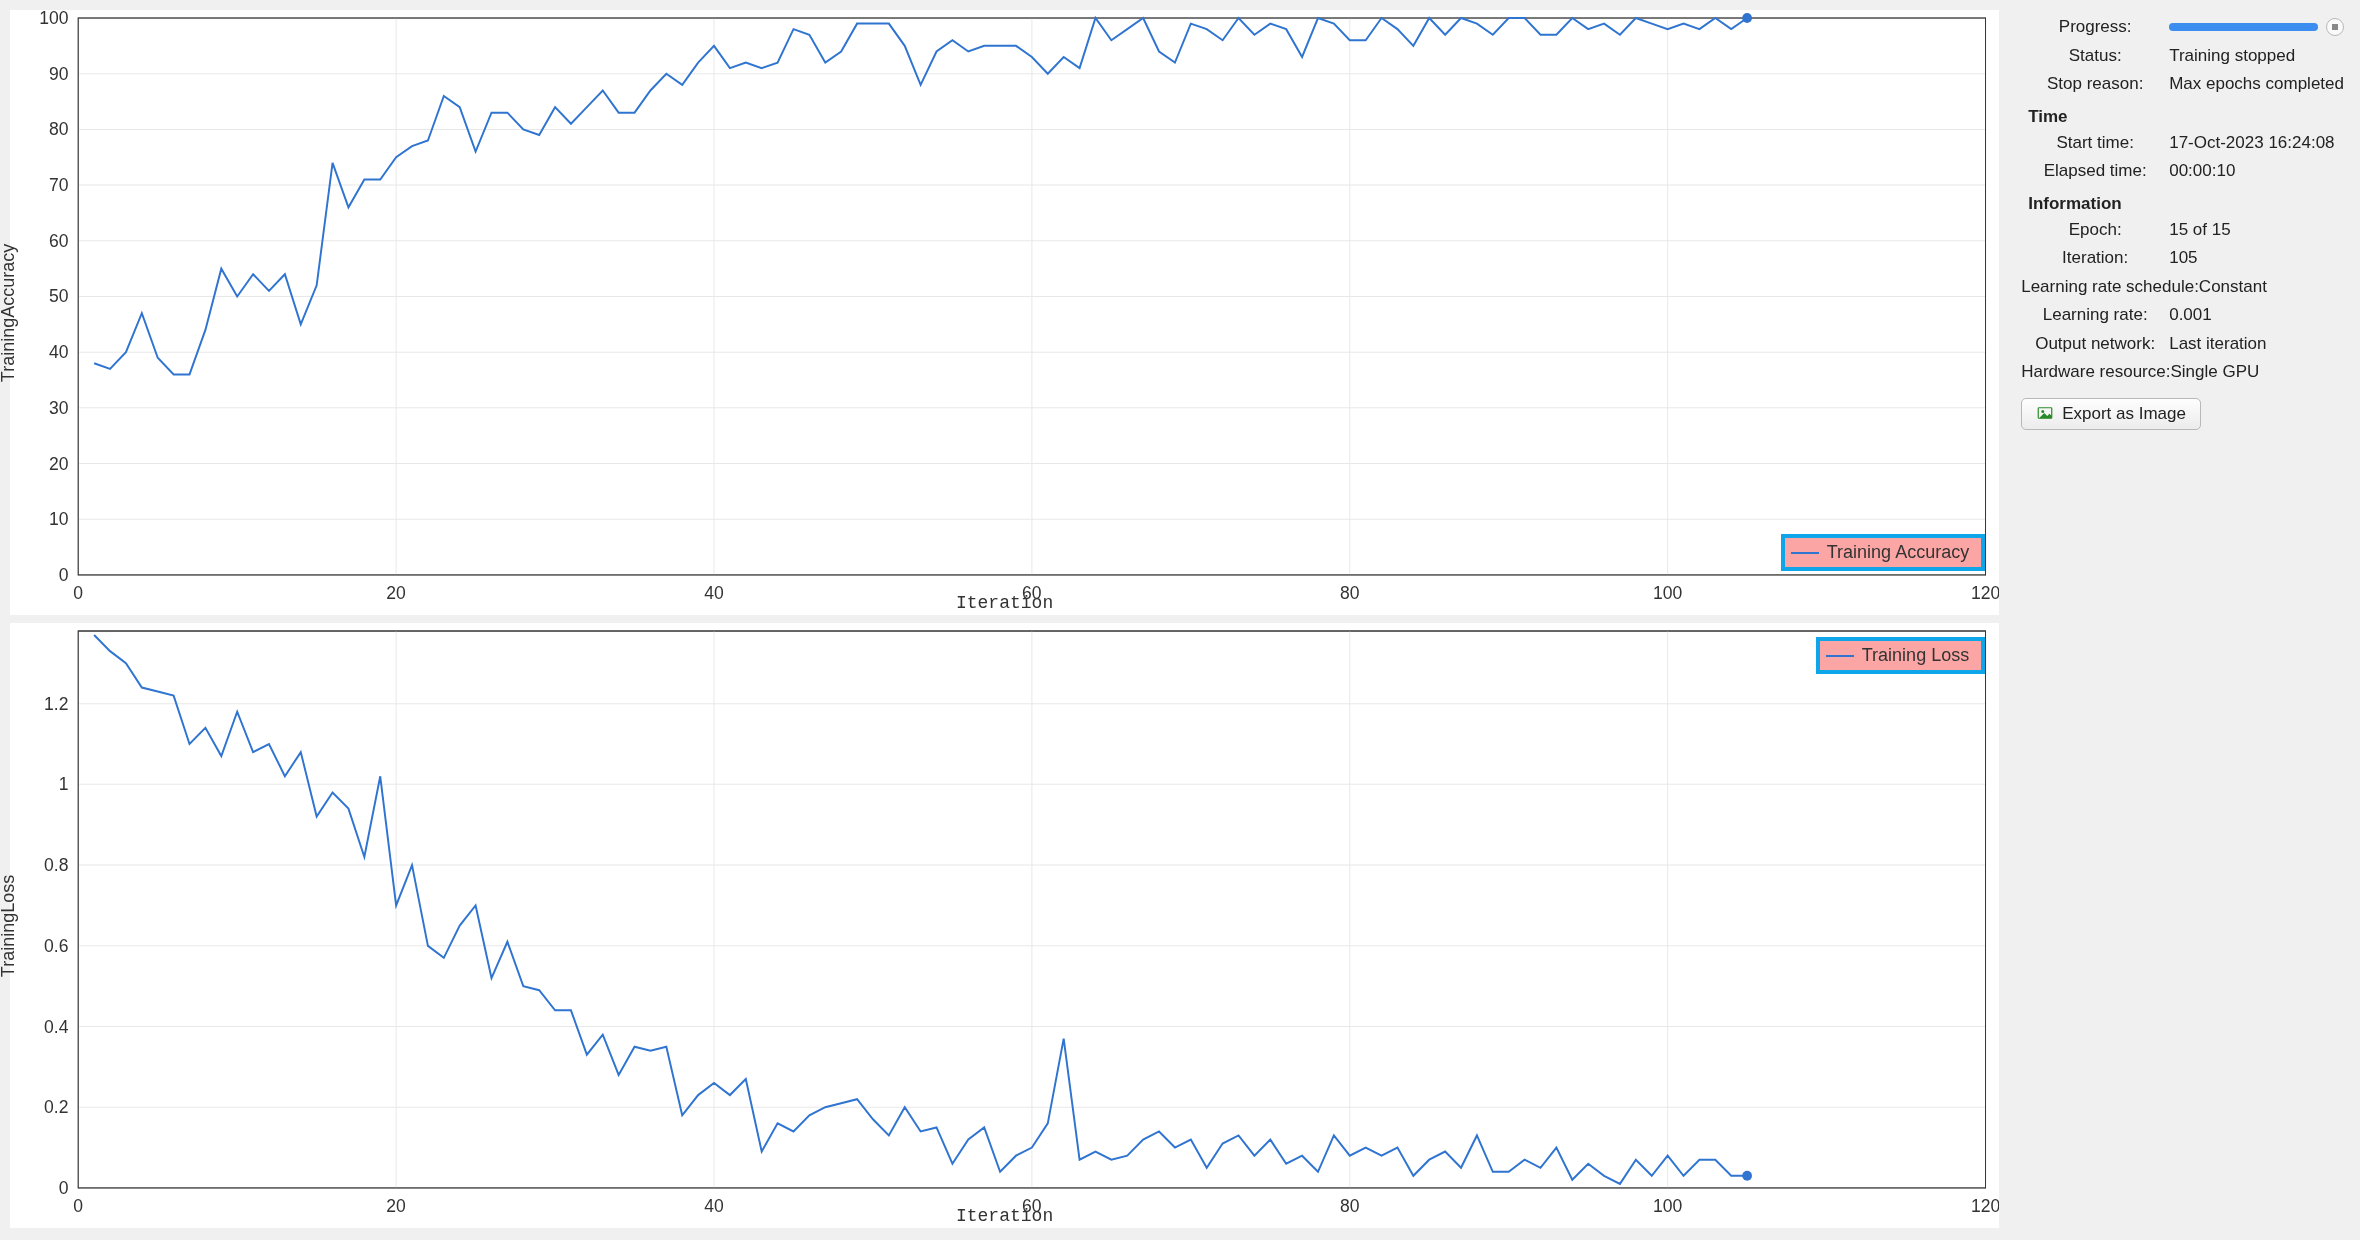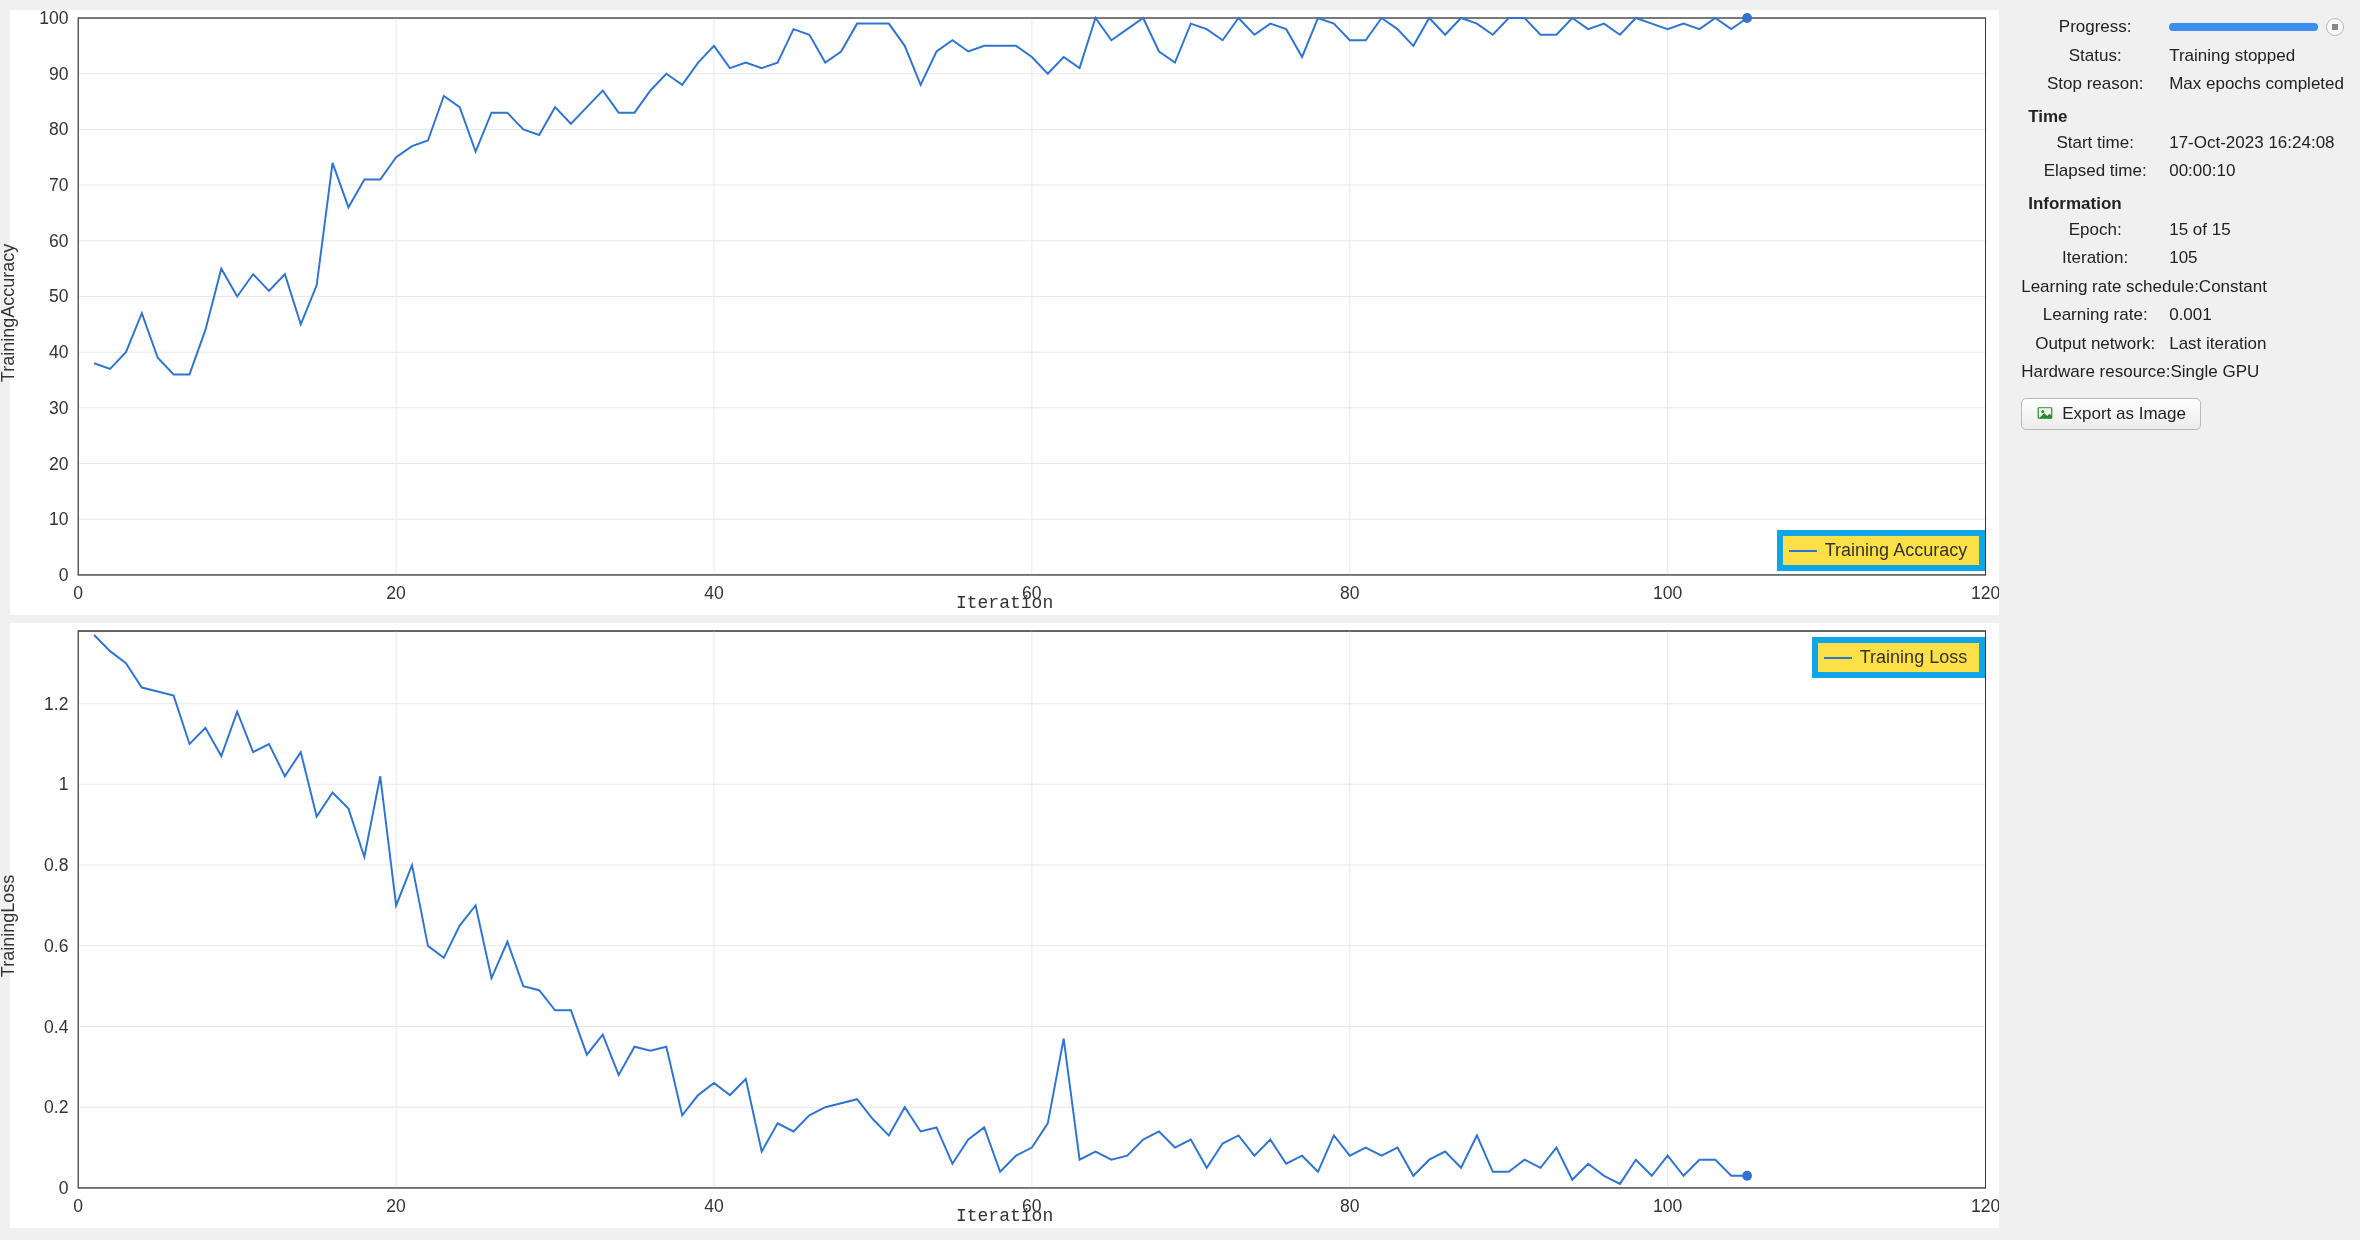--- a/index.html
+++ b/index.html
@@ -60,22 +60,22 @@
     stroke-width: 1;
     shape-rendering: crispEdges;
   }
   .series-line {
     fill: none;
     stroke-width: 2;
   }
   .legend-box {
     position: absolute;
     right: 14px;
-    background: #fde047;
-    border: 6px solid #0ea5e9;
+    background: #fca5a5;
+    border: 4px solid #0ea5e9;
     font-size: 18px;
     padding: 4px 12px 4px 6px;
     display: flex;
     align-items: center;
     gap: 8px;
   }
   .legend-swatch {
     width: 28px;
     height: 2px;
   }

